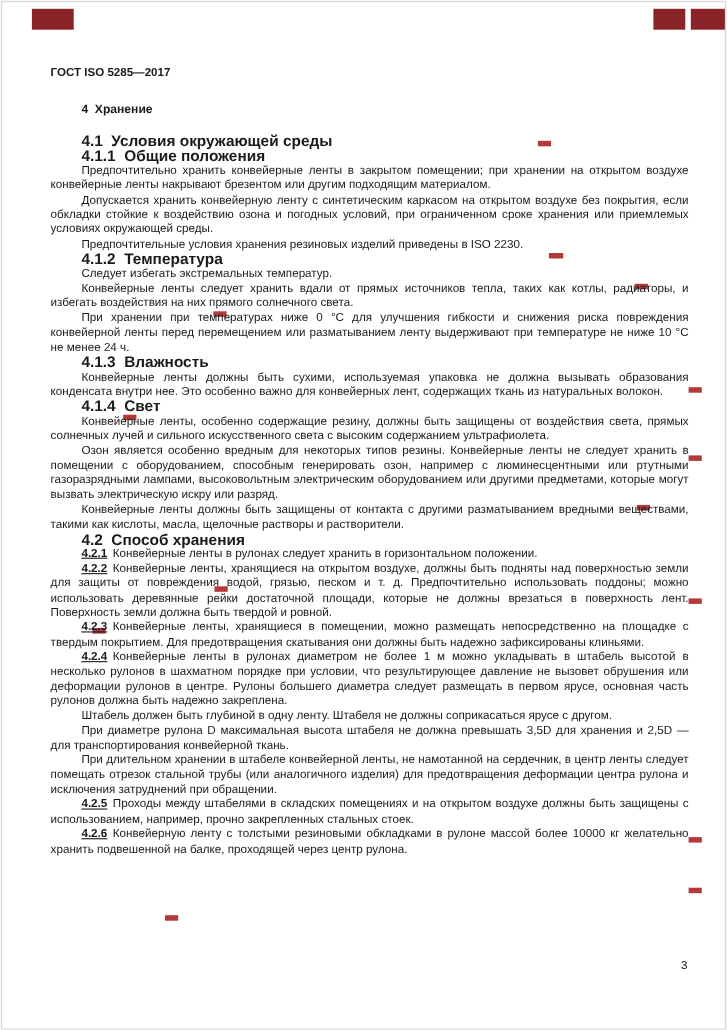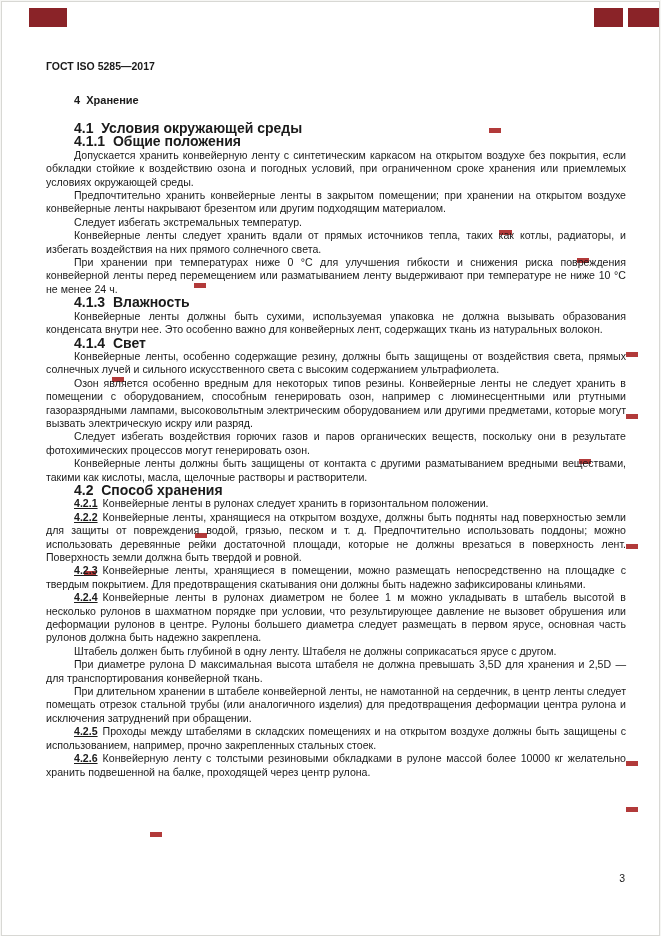--- a/index.html
+++ b/index.html
@@ -82,35 +82,36 @@
   <div class="content">
 
     <div class="doc-header">
       <span>ГОСТ ISO 5285—2017</span>
     </div>
 
     <div class="h1">4&nbsp;&nbsp;Хранение</div>
 
     <div class="h2">4.1&nbsp;&nbsp;Условия окружающей среды</div>
     <div class="h3">4.1.1&nbsp;&nbsp;Общие положения</div>
+    <p class="para">Предпочтительно хранить конвейерные ленты в закрытом помещении; при хранении на открытом воздухе конвейерные ленты накрывают брезентом или другим подходящим материалом.</p>
     <p class="para">Допускается хранить конвейерную ленту с синтетическим каркасом на открытом воздухе без покрытия, если обкладки стойкие к воздействию озона и погодных условий, при ограниченном сроке хранения или приемлемых условиях окружающей среды.</p>
-    <p class="para">Предпочтительно хранить конвейерные ленты в закрытом помещении; при хранении на открытом воздухе конвейерные ленты накрывают брезентом или другим подходящим материалом.</p>
+    <p class="para">Предпочтительные условия хранения резиновых изделий приведены в ISO 2230.</p>
 
+    <div class="h3">4.1.2&nbsp;&nbsp;Температура</div>
     <p class="para">Следует избегать экстремальных температур.</p>
     <p class="para">Конвейерные ленты следует хранить вдали от прямых источников тепла, таких как котлы, радиаторы, и избегать воздействия на них прямого солнечного света.</p>
     <p class="para">При хранении при температурах ниже 0 °С для улучшения гибкости и снижения риска повреждения конвейерной ленты перед перемещением или разматыванием ленту выдерживают при температуре не ниже 10 °С не менее 24 ч.</p>
 
     <div class="h3">4.1.3&nbsp;&nbsp;Влажность</div>
     <p class="para">Конвейерные ленты должны быть сухими, используемая упаковка не должна вызывать образования конденсата внутри нее. Это особенно важно для конвейерных лент, содержащих ткань из натуральных волокон.</p>
 
     <div class="h3">4.1.4&nbsp;&nbsp;Свет</div>
     <p class="para">Конвейерные ленты, особенно содержащие резину, должны быть защищены от воздействия света, прямых солнечных лучей и сильного искусственного света с высоким содержанием ультрафиолета.</p>
 
     <p class="para">Озон является особенно вредным для некоторых типов резины. Конвейерные ленты не следует хранить в помещении с оборудованием, способным генерировать озон, например с люминесцентными или ртутными газоразрядными лампами, высоковольтным электрическим оборудованием или другими предметами, которые могут вызвать электрическую искру или разряд.</p>
-    <p class="para">Следует избегать воздействия горючих газов и паров органических веществ, поскольку они в результате фотохимических процессов могут генерировать озон.</p>
 
     <p class="para">Конвейерные ленты должны быть защищены от контакта с другими разматыванием вредными веществами, такими как кислоты, масла, щелочные растворы и растворители.</p>
 
     <div class="h2">4.2&nbsp;&nbsp;Способ хранения</div>
 
     <p class="para"><b class="num">4.2.1</b><span>Конвейерные ленты в рулонах следует хранить в горизонтальном положении.</span></p>
 
     <p class="para"><b class="num">4.2.2</b><span>Конвейерные ленты, хранящиеся на открытом воздухе, должны быть подняты над поверхностью земли для защиты от повреждения водой, грязью, песком и т. д. Предпочтительно использовать поддоны; можно использовать деревянные рейки достаточной площади, которые не должны врезаться в поверхность лент. Поверхность земли должна быть твердой и ровной.</span></p>
 
     <p class="para"><b class="num">4.2.3</b><span>Конвейерные ленты, хранящиеся в помещении, можно размещать непосредственно на площадке с твердым покрытием. Для предотвращения скатывания они должны быть надежно зафиксированы клиньями.</span></p>

